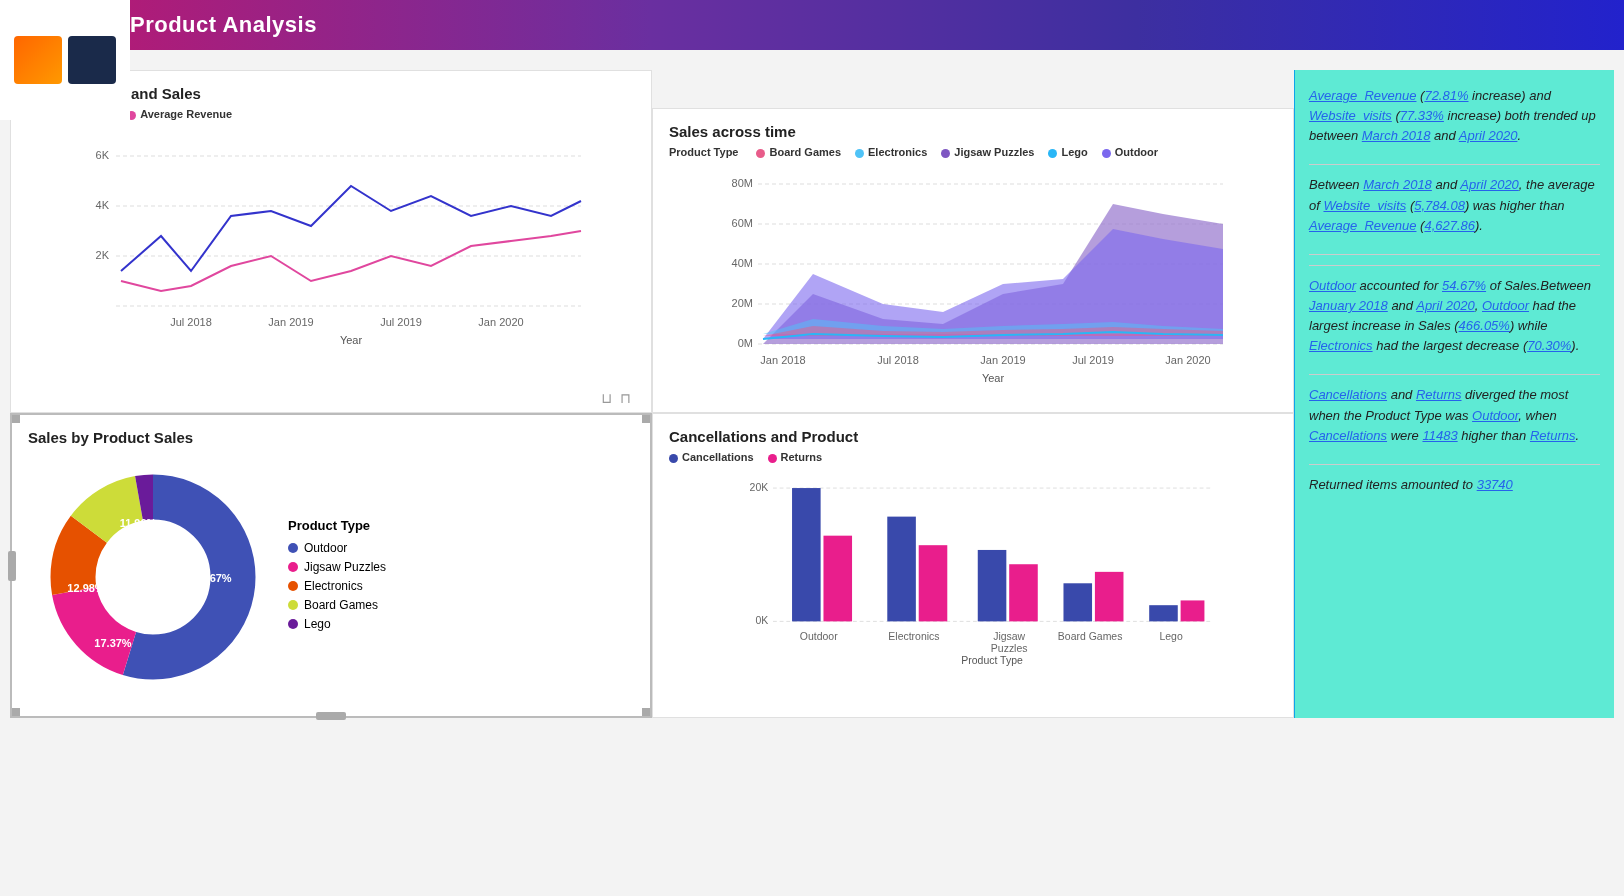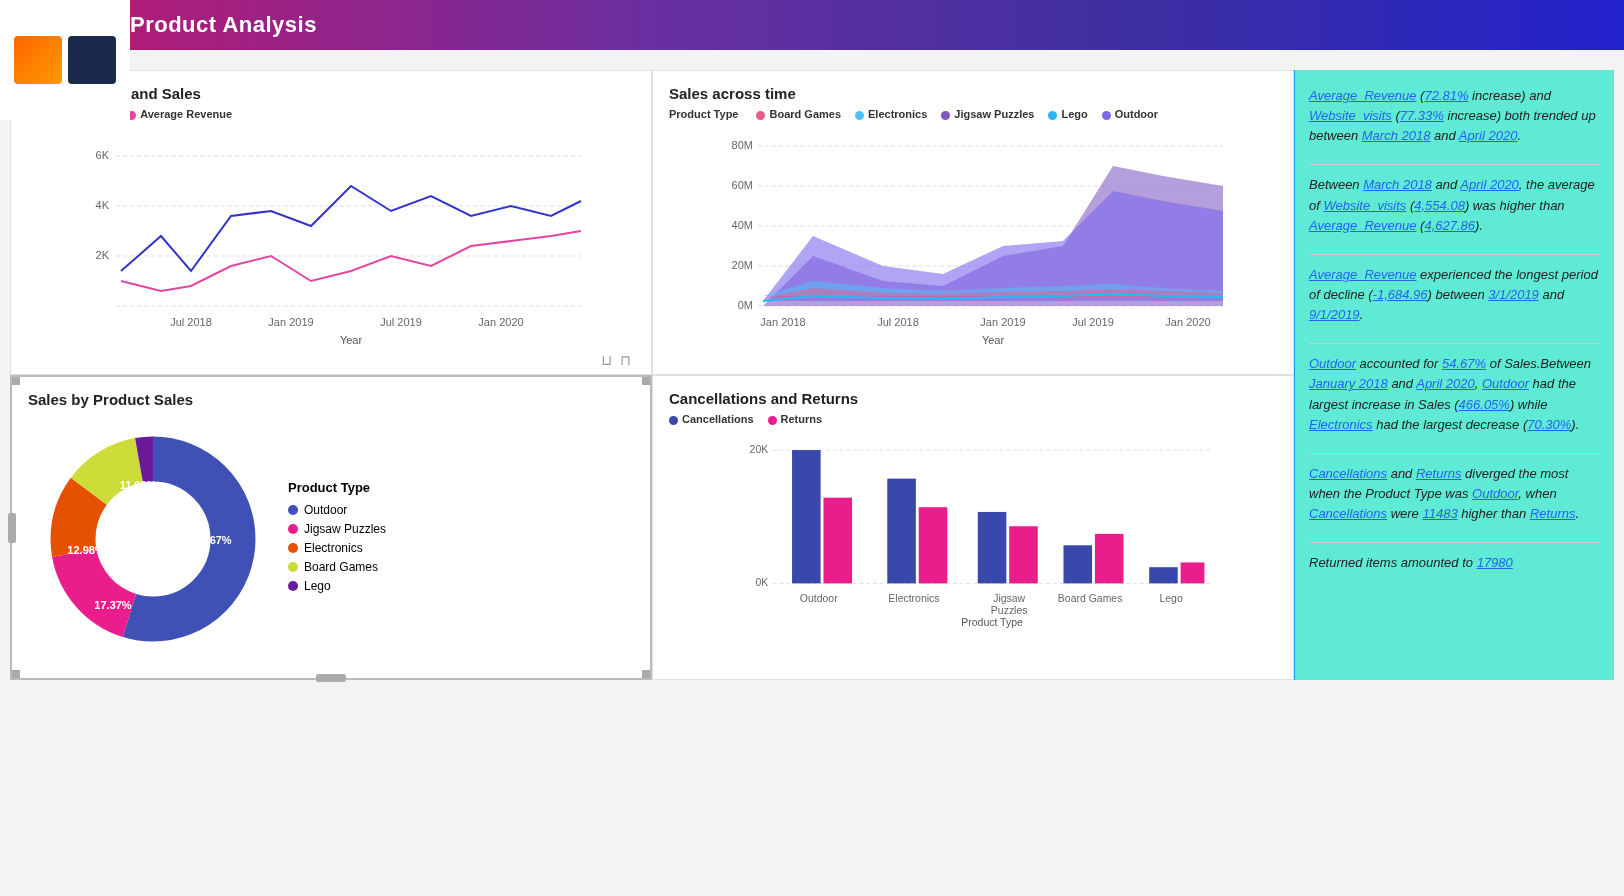--- a/index.html
+++ b/index.html
@@ -171,21 +171,21 @@
       height: 200px;
     }
 
     .sales-time-area {
       width: 100%;
       height: 230px;
     }
 
     
     .top-left { grid-column: 1; grid-row: 1; }
-    .top-right { grid-column: 2; grid-row: 1; }
+    .top-right { grid-column: 2; grid-row: 1; margin-top: 38px; }
     .bottom-right { grid-column: 2; grid-row: 2; }
 
     .scroll-indicator {
       position: absolute;
       bottom: 6px;
       right: 20px;
       display: flex;
       gap: 8px;
     }
     .scroll-icon {
@@ -316,37 +316,34 @@
       <polyline fill="none" stroke="#29b6f6" stroke-width="2" points="50,175 100,170 170,172 230,173 290,171 350,170 400,168 450,170 510,171"></polyline>
     </svg>
   </div>
 
   <div class="right-panel">
     <p>
       <span class="link-style">Average_Revenue</span> (<span class="link-style">72.81%</span> increase) and <span class="link-style">Website_visits</span> (<span class="link-style">77.33%</span> increase) both trended up between <span class="link-style">March 2018</span> and <span class="link-style">April 2020</span>.
     </p>
     <hr class="divider-line">
     <p>
-      Between <span class="link-style">March 2018</span> and <span class="link-style">April 2020</span>, the average of <span class="link-style">Website_visits</span> (<span class="link-style">4,554.08</span>) was higher than <span class="link-style">Average_Revenue</span> (<span class="link-style">4,627.86</span>).
+      Between <span class="link-style">March 2018</span> and <span class="link-style">April 2020</span>, the average of <span class="link-style">Website_visits</span> (<span class="link-style">5,784.08</span>) was higher than <span class="link-style">Average_Revenue</span> (<span class="link-style">4,627.86</span>).
     </p>
     <hr class="divider-line">
-    <p>
-      <span class="link-style">Average_Revenue</span> experienced the longest period of decline (<span class="link-style">-1,684.96</span>) between <span class="link-style">3/1/2019</span> and <span class="link-style">9/1/2019</span>.
-    </p>
     <hr class="divider-line">
     <p>
       <span class="link-style">Outdoor</span> accounted for <span class="link-style">54.67%</span> of Sales.Between <span class="link-style">January 2018</span> and <span class="link-style">April 2020</span>, <span class="link-style">Outdoor</span> had the largest increase in Sales (<span class="link-style">466.05%</span>) while <span class="link-style">Electronics</span> had the largest decrease (<span class="link-style">70.30%</span>).
     </p>
     <hr class="divider-line">
     <p>
       <span class="link-style">Cancellations</span> and <span class="link-style">Returns</span> diverged the most when the Product Type was <span class="link-style">Outdoor</span>, when <span class="link-style">Cancellations</span> were <span class="link-style">11483</span> higher than <span class="link-style">Returns</span>.
     </p>
     <hr class="divider-line">
     <p>
-      Returned items amounted to <span class="link-style">17980</span>
+      Returned items amounted to <span class="link-style">33740</span>
     </p>
   </div>
 
   <div class="panel bottom-left">
     <div class="corner-handle corner-tl"></div>
     <div class="corner-handle corner-tr"></div>
     <div class="corner-handle corner-bl"></div>
     <div class="corner-handle corner-br"></div>
     <div class="side-handle-l"></div>
     <div class="side-handle-b"></div>
@@ -393,21 +390,21 @@
         </div>
         <div class="pie-legend-item">
           <span class="pie-legend-dot" style="background:#6a1b9a;"></span>
           <span>Lego</span>
         </div>
       </div>
     </div>
   </div>
 
   <div class="panel bottom-right">
-    <div class="panel-title">Cancellations and Returns</div>
+    <div class="panel-title">Cancellations and Product</div>
     <div class="legend">
       <div class="legend-item">
         <span class="legend-dot" style="background:#3949ab;"></span>
         <span>Cancellations</span>
       </div>
       <div class="legend-item">
         <span class="legend-dot" style="background:#e91e8c;"></span>
         <span>Returns</span>
       </div>
     </div>

